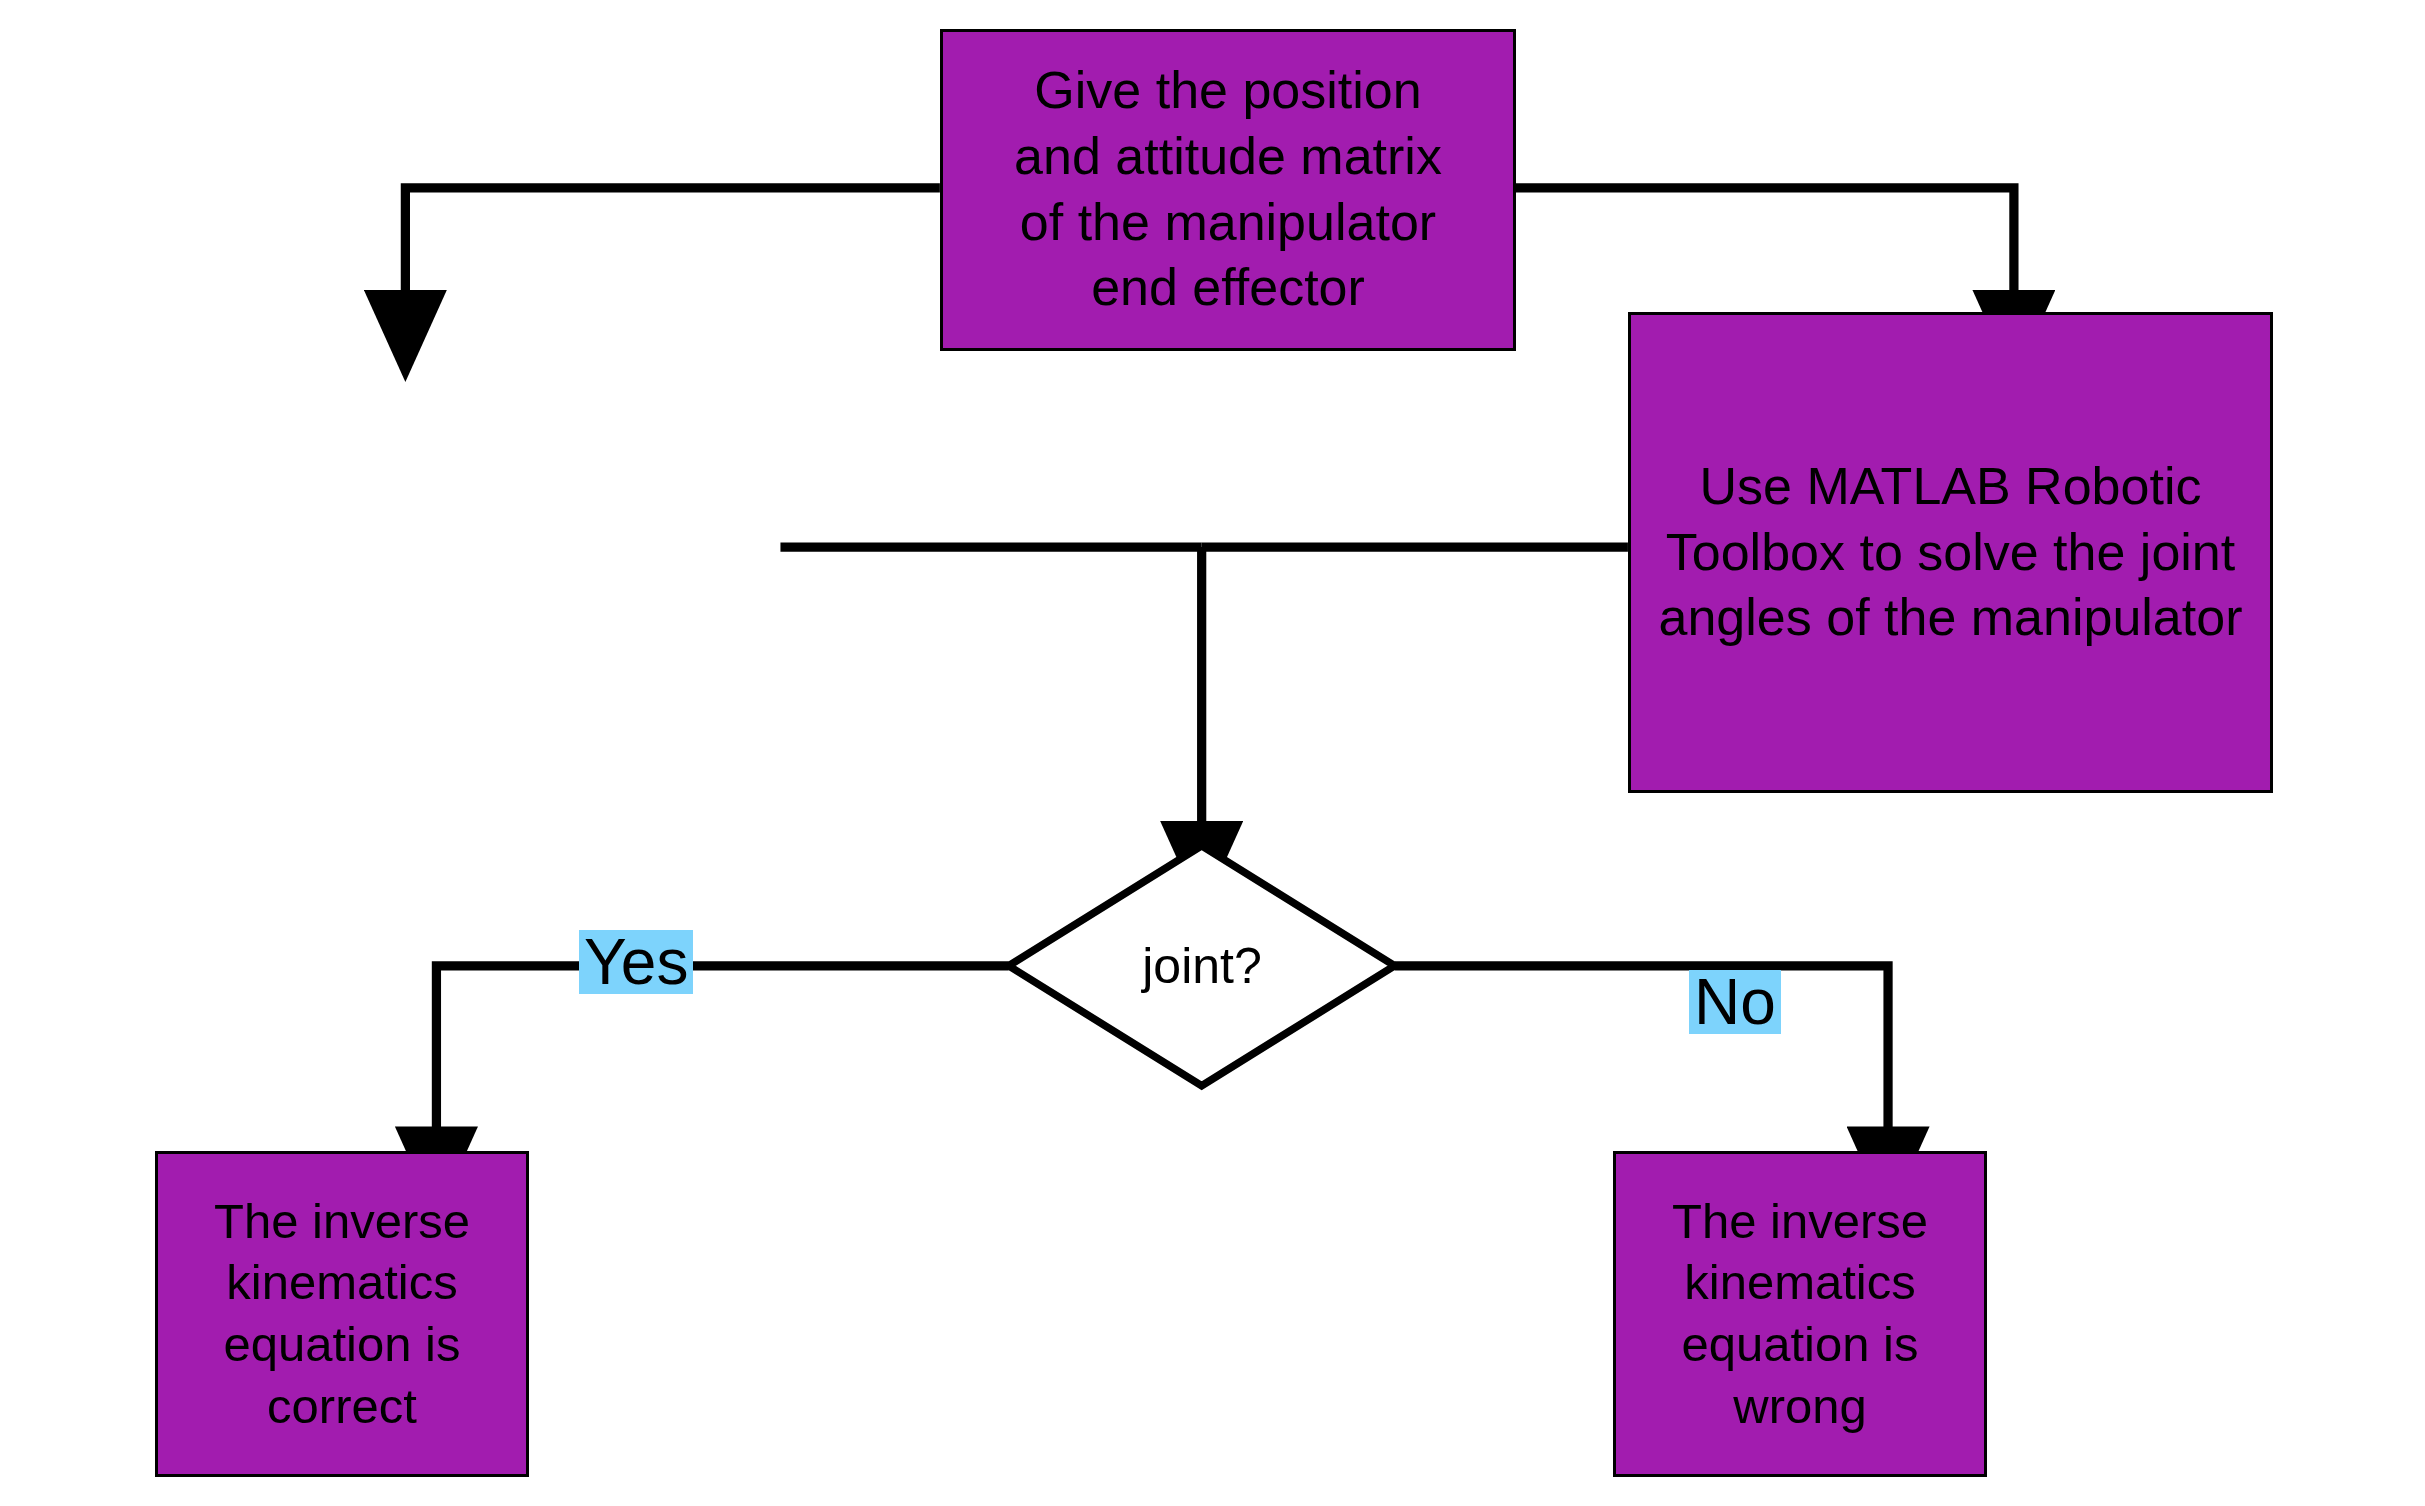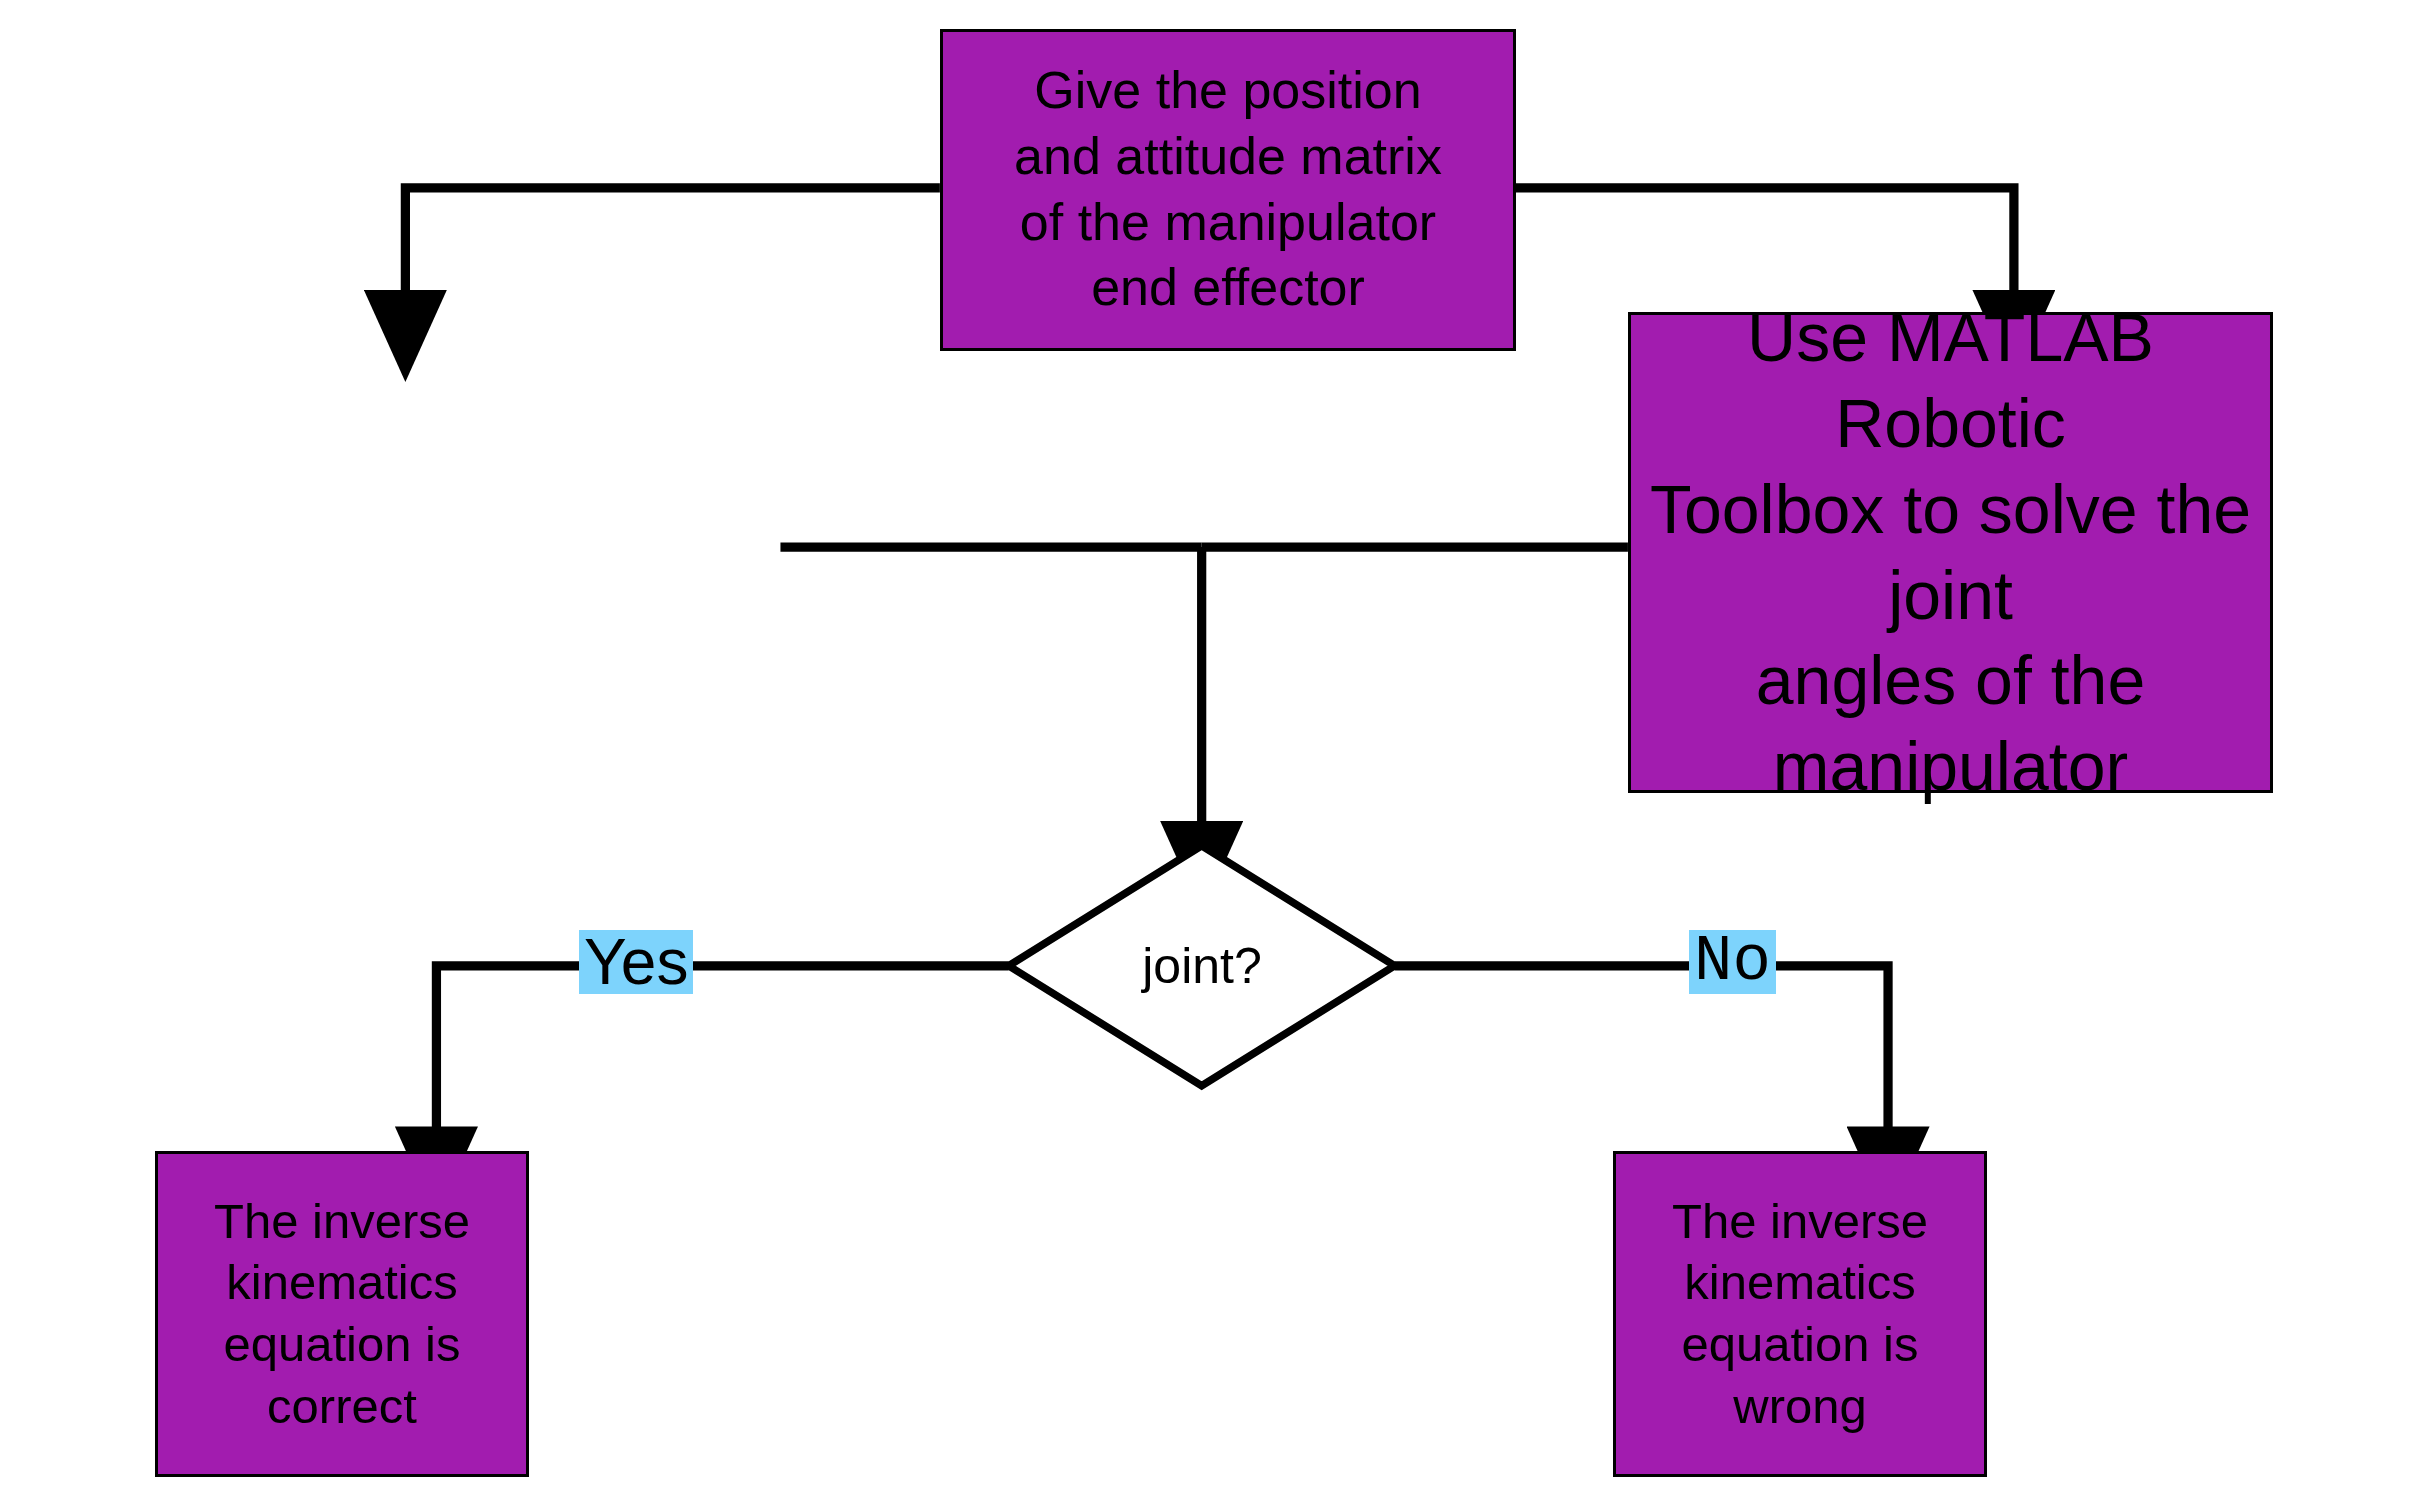--- a/index.html
+++ b/index.html
@@ -52,21 +52,21 @@
     font-size: 52px;
   }
   #node-analytic {
     left: 17px;    top: 315px;
     width: 764px;  height: 475px;
     font-size: 52px;
   }
   #node-toolbox {
     left: 1628px;  top: 312px;
     width: 645px;  height: 481px;
-    font-size: 68px;
+    font-size: 52px;
   }
   #node-correct {
     left: 155px;   top: 1151px;
     width: 374px;  height: 326px;
     font-size: 49px;
   }
   #node-wrong {
     left: 1613px;  top: 1151px;
     width: 374px;  height: 326px;
     font-size: 49px;
@@ -101,22 +101,21 @@
     line-height: 1;
     padding: 0 5px;
     white-space: nowrap;
   }
   #edge-label-yes {
     left: 579px;
     top: 930px;
   }
   #edge-label-no {
     left: 1689px;
-    top: 930px;
-    font-family: Liberation Mono, monospace;
+    top: 970px;
   }
 </style>
 </head>
 <body>
 
 <div id="flowchart-root">
 
   <svg id="flow-svg" viewBox="0 0 2891 1796" aria-hidden="true">
     <defs>
       <marker id="arrowhead" markerWidth="11" markerHeight="9" refX="0.6" refY="4.5" orient="auto" markerUnits="strokeWidth">

